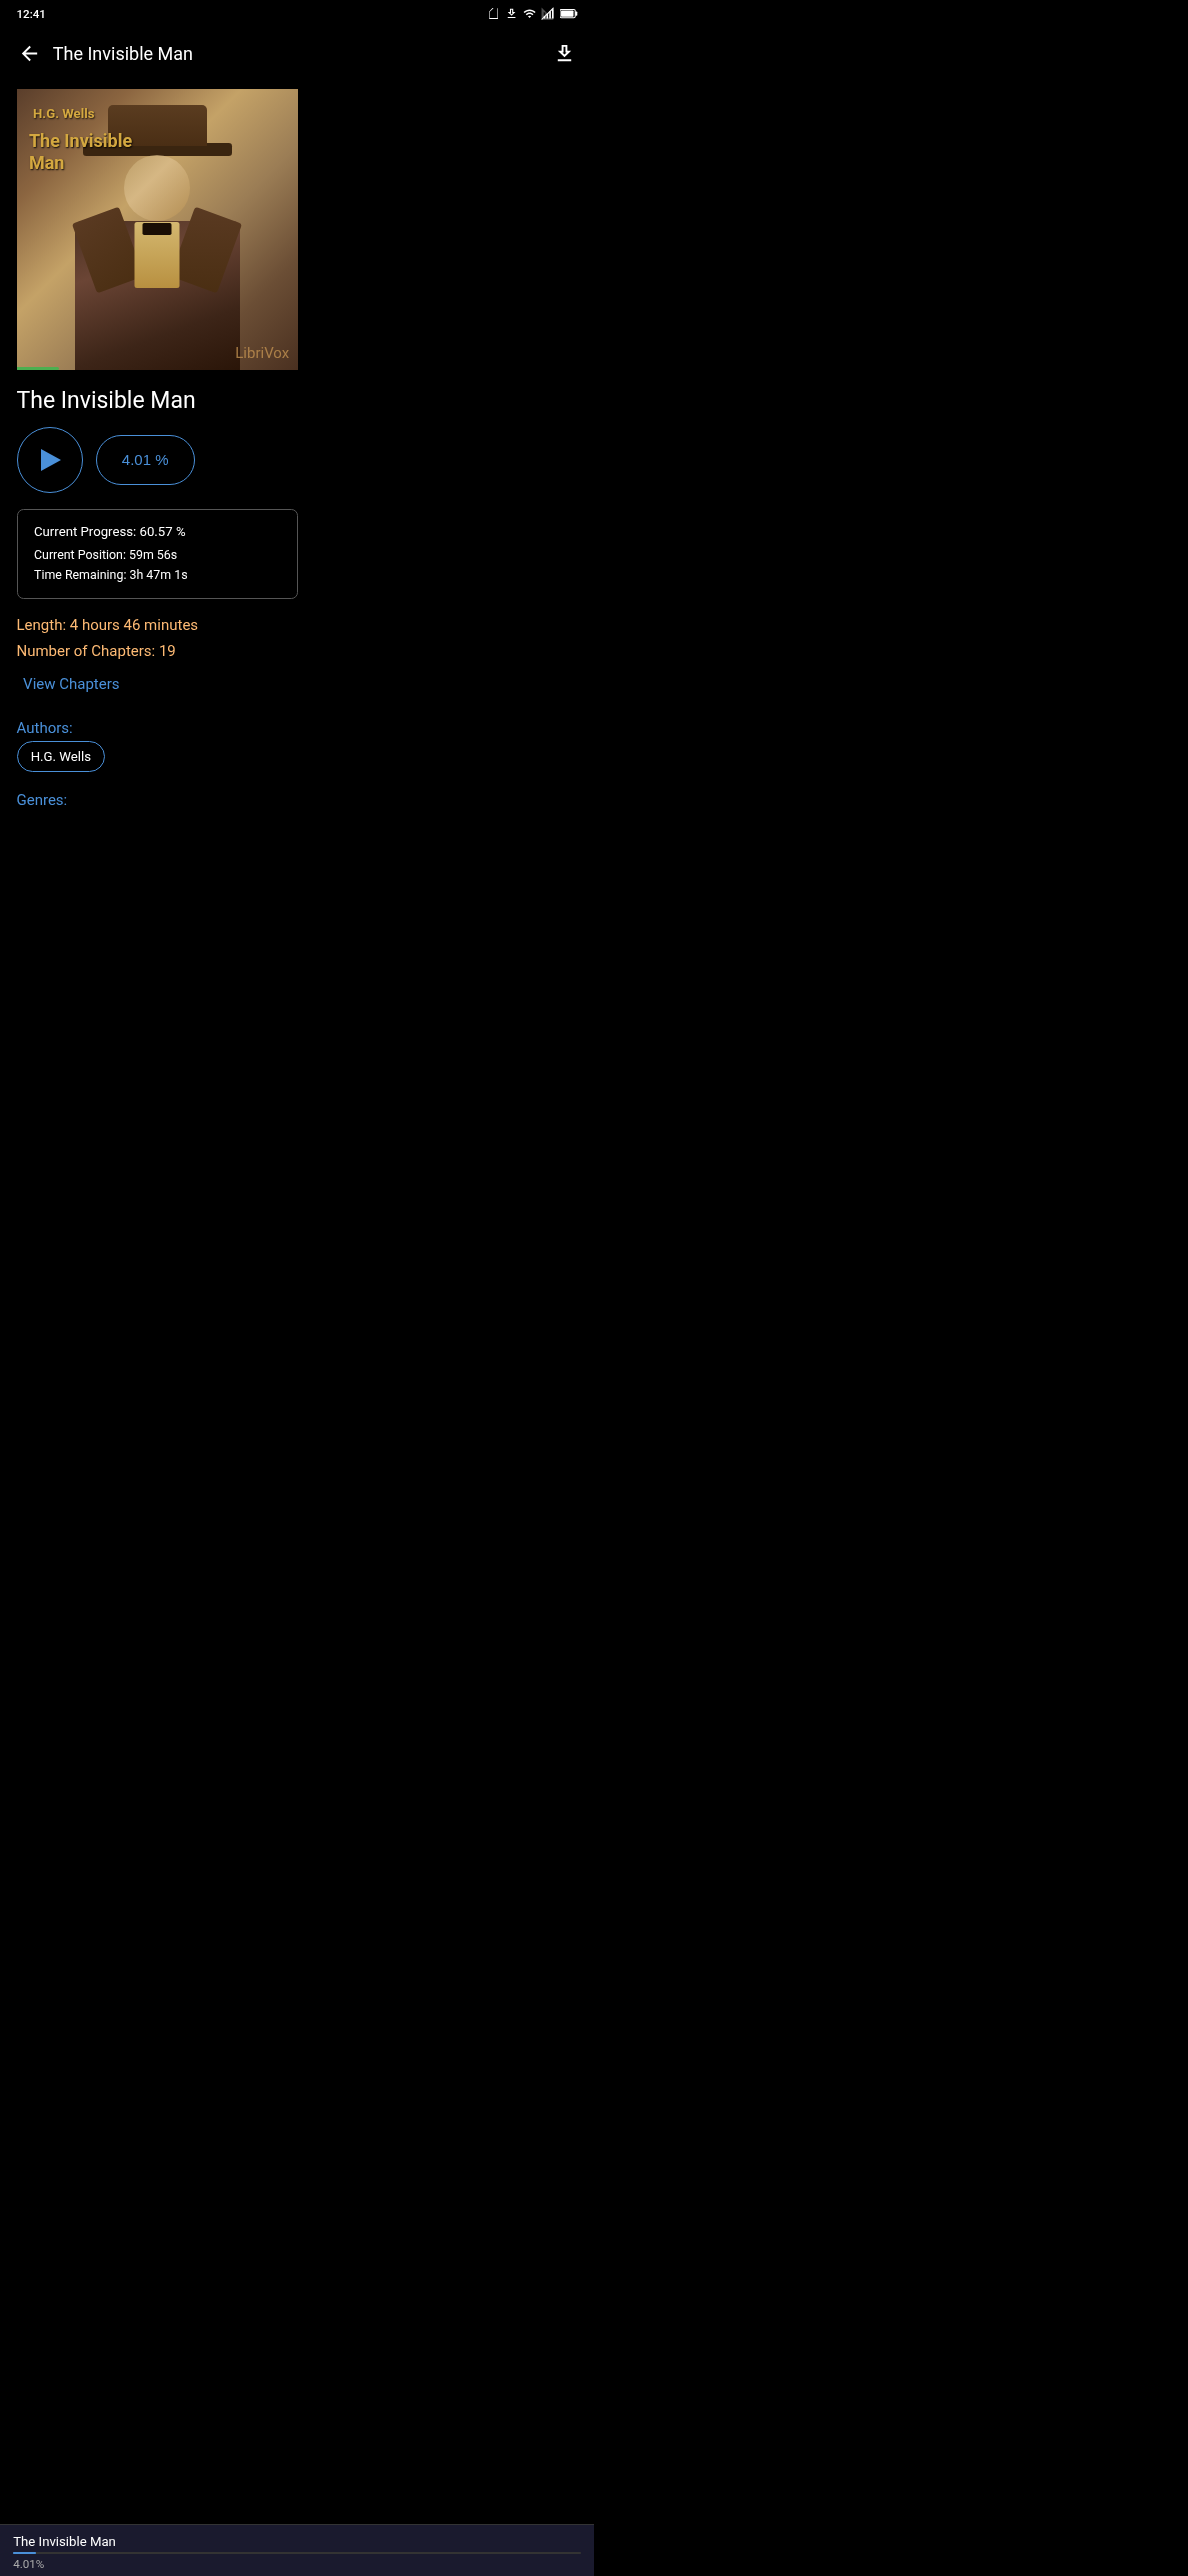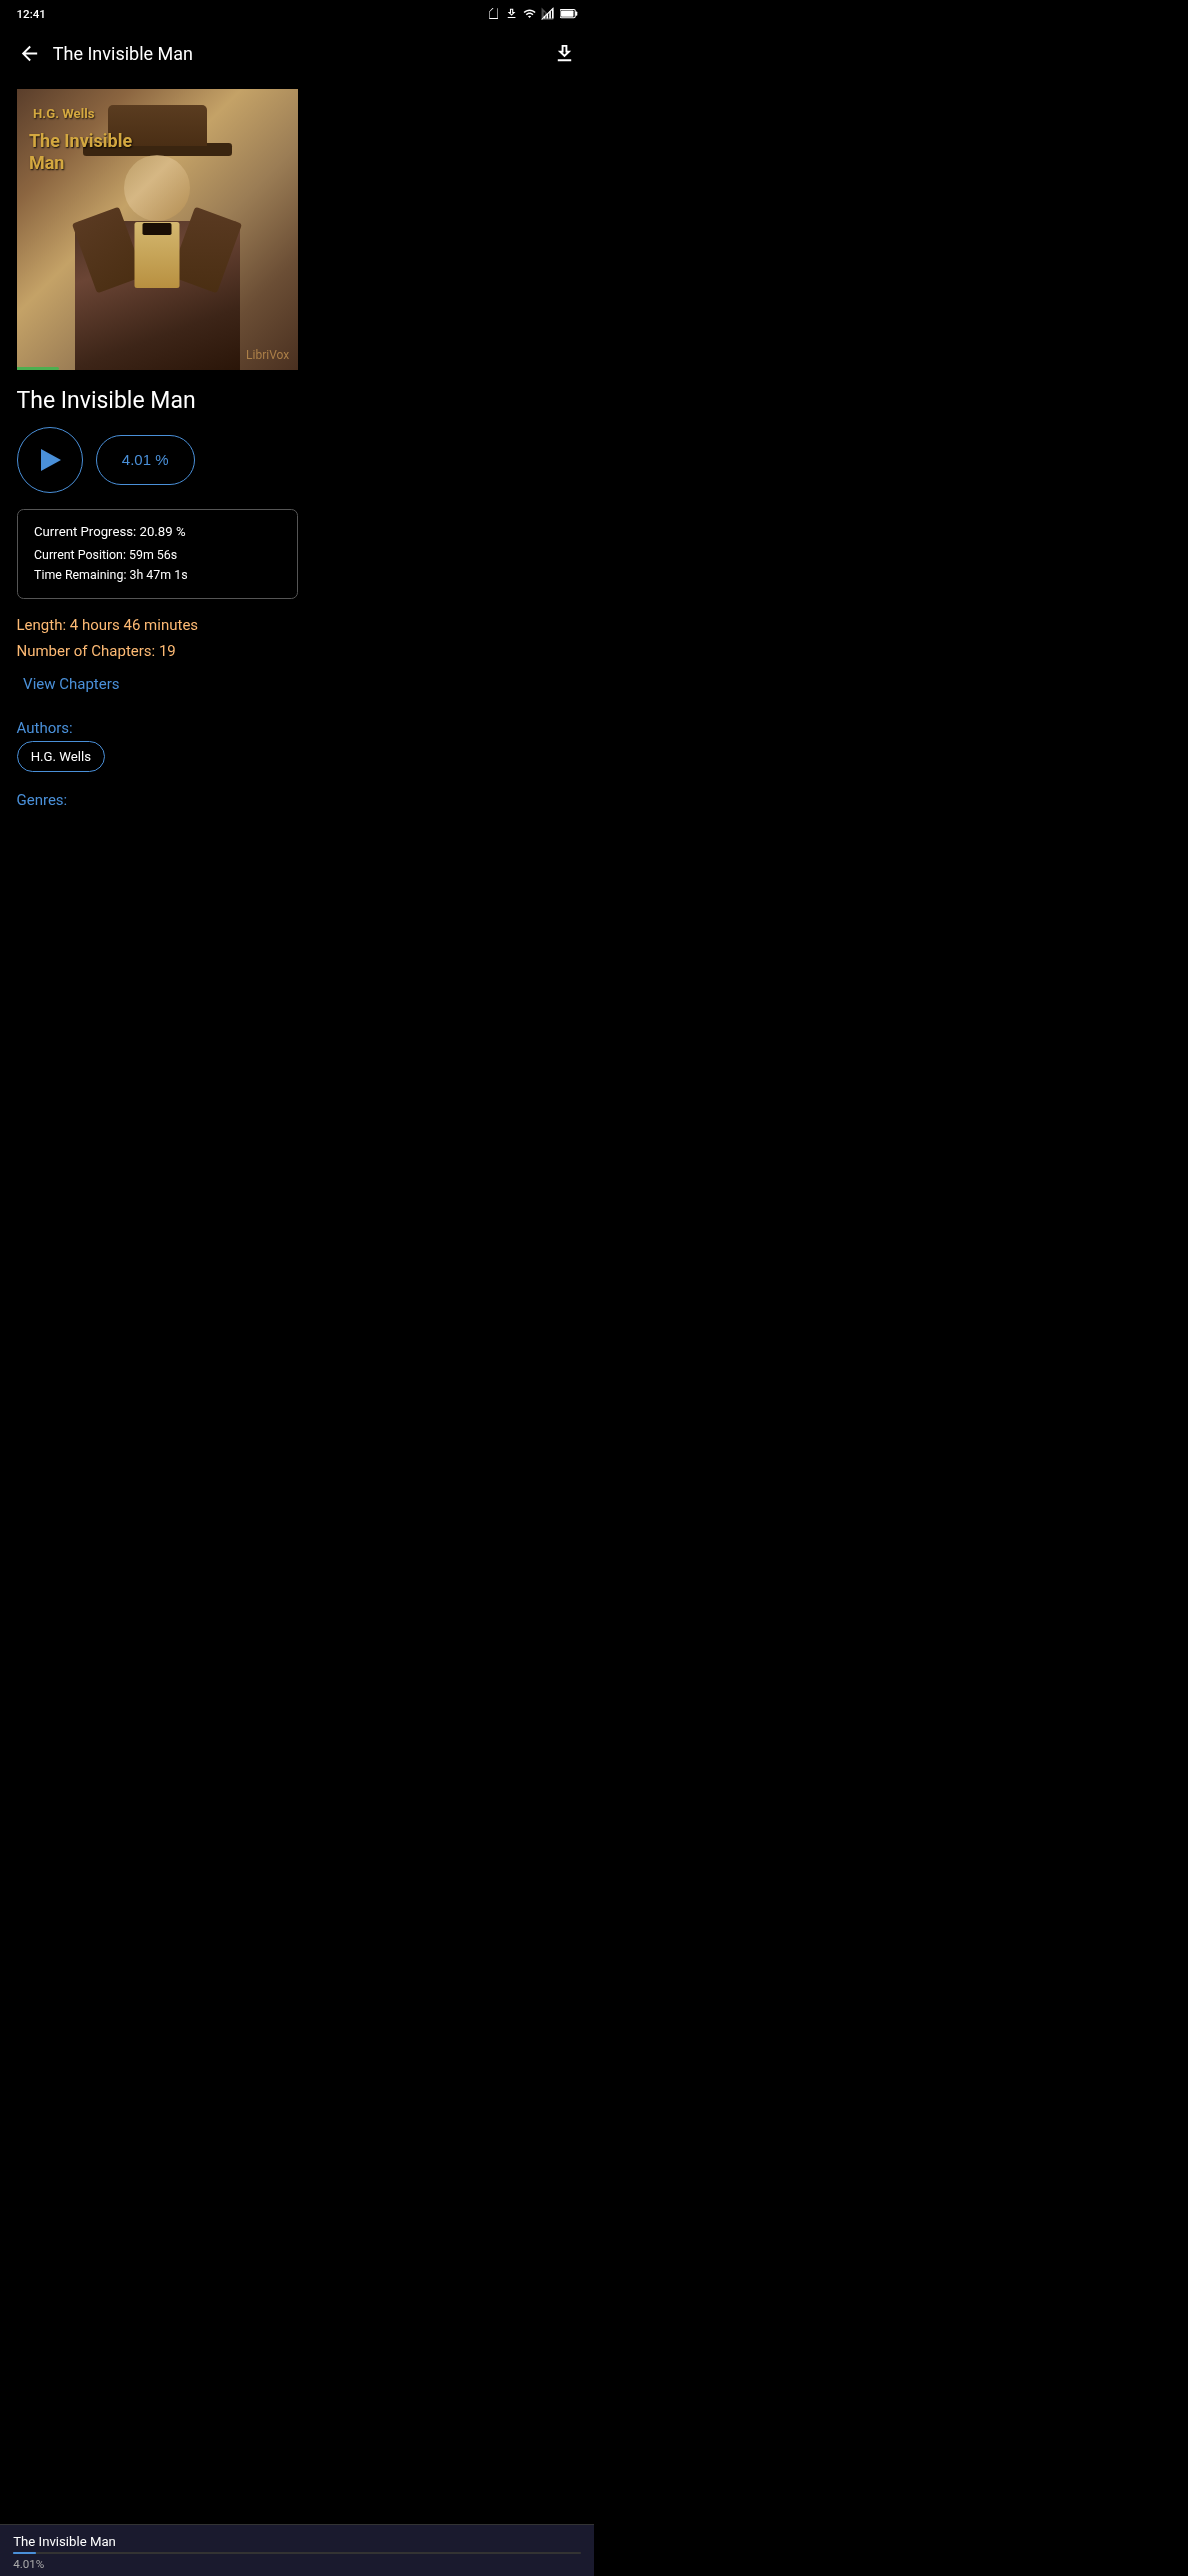--- a/index.html
+++ b/index.html
@@ -124,21 +124,21 @@
       color: #d4a840;
       text-shadow: 0.8px 0.8px 1.7px rgba(0,0,0,0.8);
       line-height: 1.2;
       width: 132px;
     }
 
     .book-text-librivox {
       position: absolute;
       bottom: 8.3px;
       right: 8.3px;
-      font-size: 12px;
+      font-size: 15px;
       color: #c09050;
       opacity: 0.8;
     }
 
     .book-progress-bar {
       position: absolute;
       bottom: 0;
       left: 0;
       height: 3.3px;
       width: 15%;
@@ -405,21 +405,21 @@
     <button class="play-button">
       <div class="play-icon"></div>
     </button>
     <button class="progress-button">
       <span class="progress-button-text">4.01 %</span>
     </button>
   </div>
 
   
   <div class="progress-card">
-    <div class="progress-card-main">Current Progress: 20.89 %</div>
+    <div class="progress-card-main">Current Progress: 60.57 %</div>
     <div class="progress-card-detail">Current Position: 59m 56s</div>
     <div class="progress-card-detail">Time Remaining: 3h 47m 1s</div>
   </div>
 
   
   <div class="info-line">Length: 4 hours 46 minutes</div>
   <div class="info-line">Number of Chapters: 19</div>
 
   
   <span class="view-chapters-btn">View Chapters</span>

